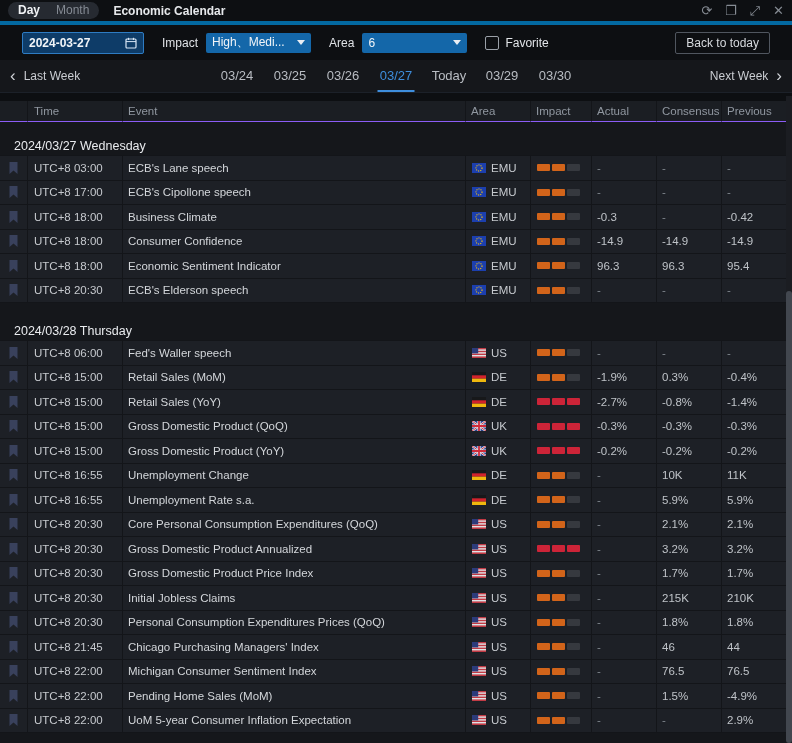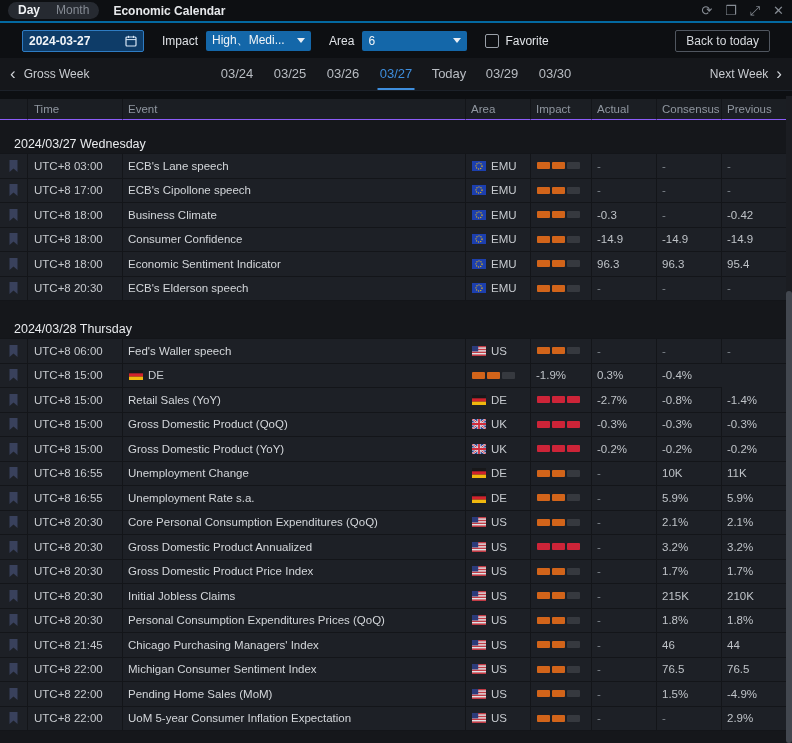--- a/index.html
+++ b/index.html
@@ -1,21 +1,21 @@
 <!DOCTYPE html>
 <html style="--accent: #1467a9; --accent-light: #3e8edd; --impact-medium: #d2641a; --impact-high: #cd2438;"><head>
 <meta charset="utf-8">
 <style>
   html,body{margin:0;padding:0;background:#0d0f12;}
   body{width:792px;height:743px;overflow:hidden;font-family:"Liberation Sans","DejaVu Sans",sans-serif;
        -webkit-font-smoothing:antialiased;color:#d3d6da;}
   .window{position:relative;width:792px;height:743px;background:#17191d;overflow:hidden;}
 
   
-  .titlebar{height:21px;background:#0d0f12;display:flex;align-items:center;padding:0 8px;border-bottom:2px solid #0369a1;}
+  .titlebar{height:21px;background:#0d0f12;display:flex;align-items:center;padding:0 8px;border-bottom:4px solid #0369a1;}
   .seg-control{display:flex;align-items:center;background:#262a31;border-radius:9px;height:17px;padding:0 2px;margin-right:14px;}
   .seg{background:none;border:none;font:12px "Liberation Sans",sans-serif;color:#848a93;padding:0 8px;cursor:pointer;height:17px;line-height:17px;}
   .seg.active{color:#f0f2f5;font-weight:bold;}
   .win-title{font-size:12px;font-weight:bold;color:#e6e8eb;flex:1;}
   .win-icons{display:flex;align-items:center;gap:13px;color:#868c94;font-size:13px;}
   .win-icons span{cursor:pointer;line-height:1;}
 
   
   .filterbar{height:35px;background:#0d0f12;display:flex;align-items:center;padding:0 22px;}
   .date-input{display:flex;align-items:center;justify-content:space-between;width:108px;height:20px;
@@ -116,21 +116,21 @@
     <label class="fav">
       <span class="box"></span>
       <span class="ftext">Favorite</span>
     </label>
     <button class="back-btn">Back to today</button>
   </div>
 
   <div class="weeknav">
     <div class="wk-btn">
       <span class="chev">‹</span>
-      <span>Gross Week</span>
+      <span>Last Week</span>
     </div>
     <div class="days">
         <div class="day">03/24</div>
         <div class="day">03/25</div>
         <div class="day">03/26</div>
         <div class="day active">03/27</div>
         <div class="day">Today</div>
         <div class="day">03/29</div>
         <div class="day">03/30</div>
       </div>
@@ -364,20 +364,21 @@
           <div class="td c-val dash">-</div>
           <div class="td c-val dash">-</div>
         </div>
         <div class="tr">
           <div class="td c-bm">
             <svg width="9" height="12" viewBox="0 0 9 12">
               <path d="M0.5 0 h8 v12 l-4 -3.4 l-4 3.4 z" fill="#39415c"></path>
             </svg>
           </div>
           <div class="td c-time">UTC+8 15:00</div>
+          <div class="td c-event">Retail Sales (MoM)</div>
           <div class="td c-area">
             <span class="flag">
               <svg width="14" height="10" viewBox="0 0 14 10">
                 <rect width="14" height="3.33" fill="#17181a"></rect>
                 <rect y="3.33" width="14" height="3.33" fill="#d2222c"></rect>
                 <rect y="6.66" width="14" height="3.34" fill="#efb80e"></rect>
               </svg>
             </span>
             <span>DE</span>
           </div>

